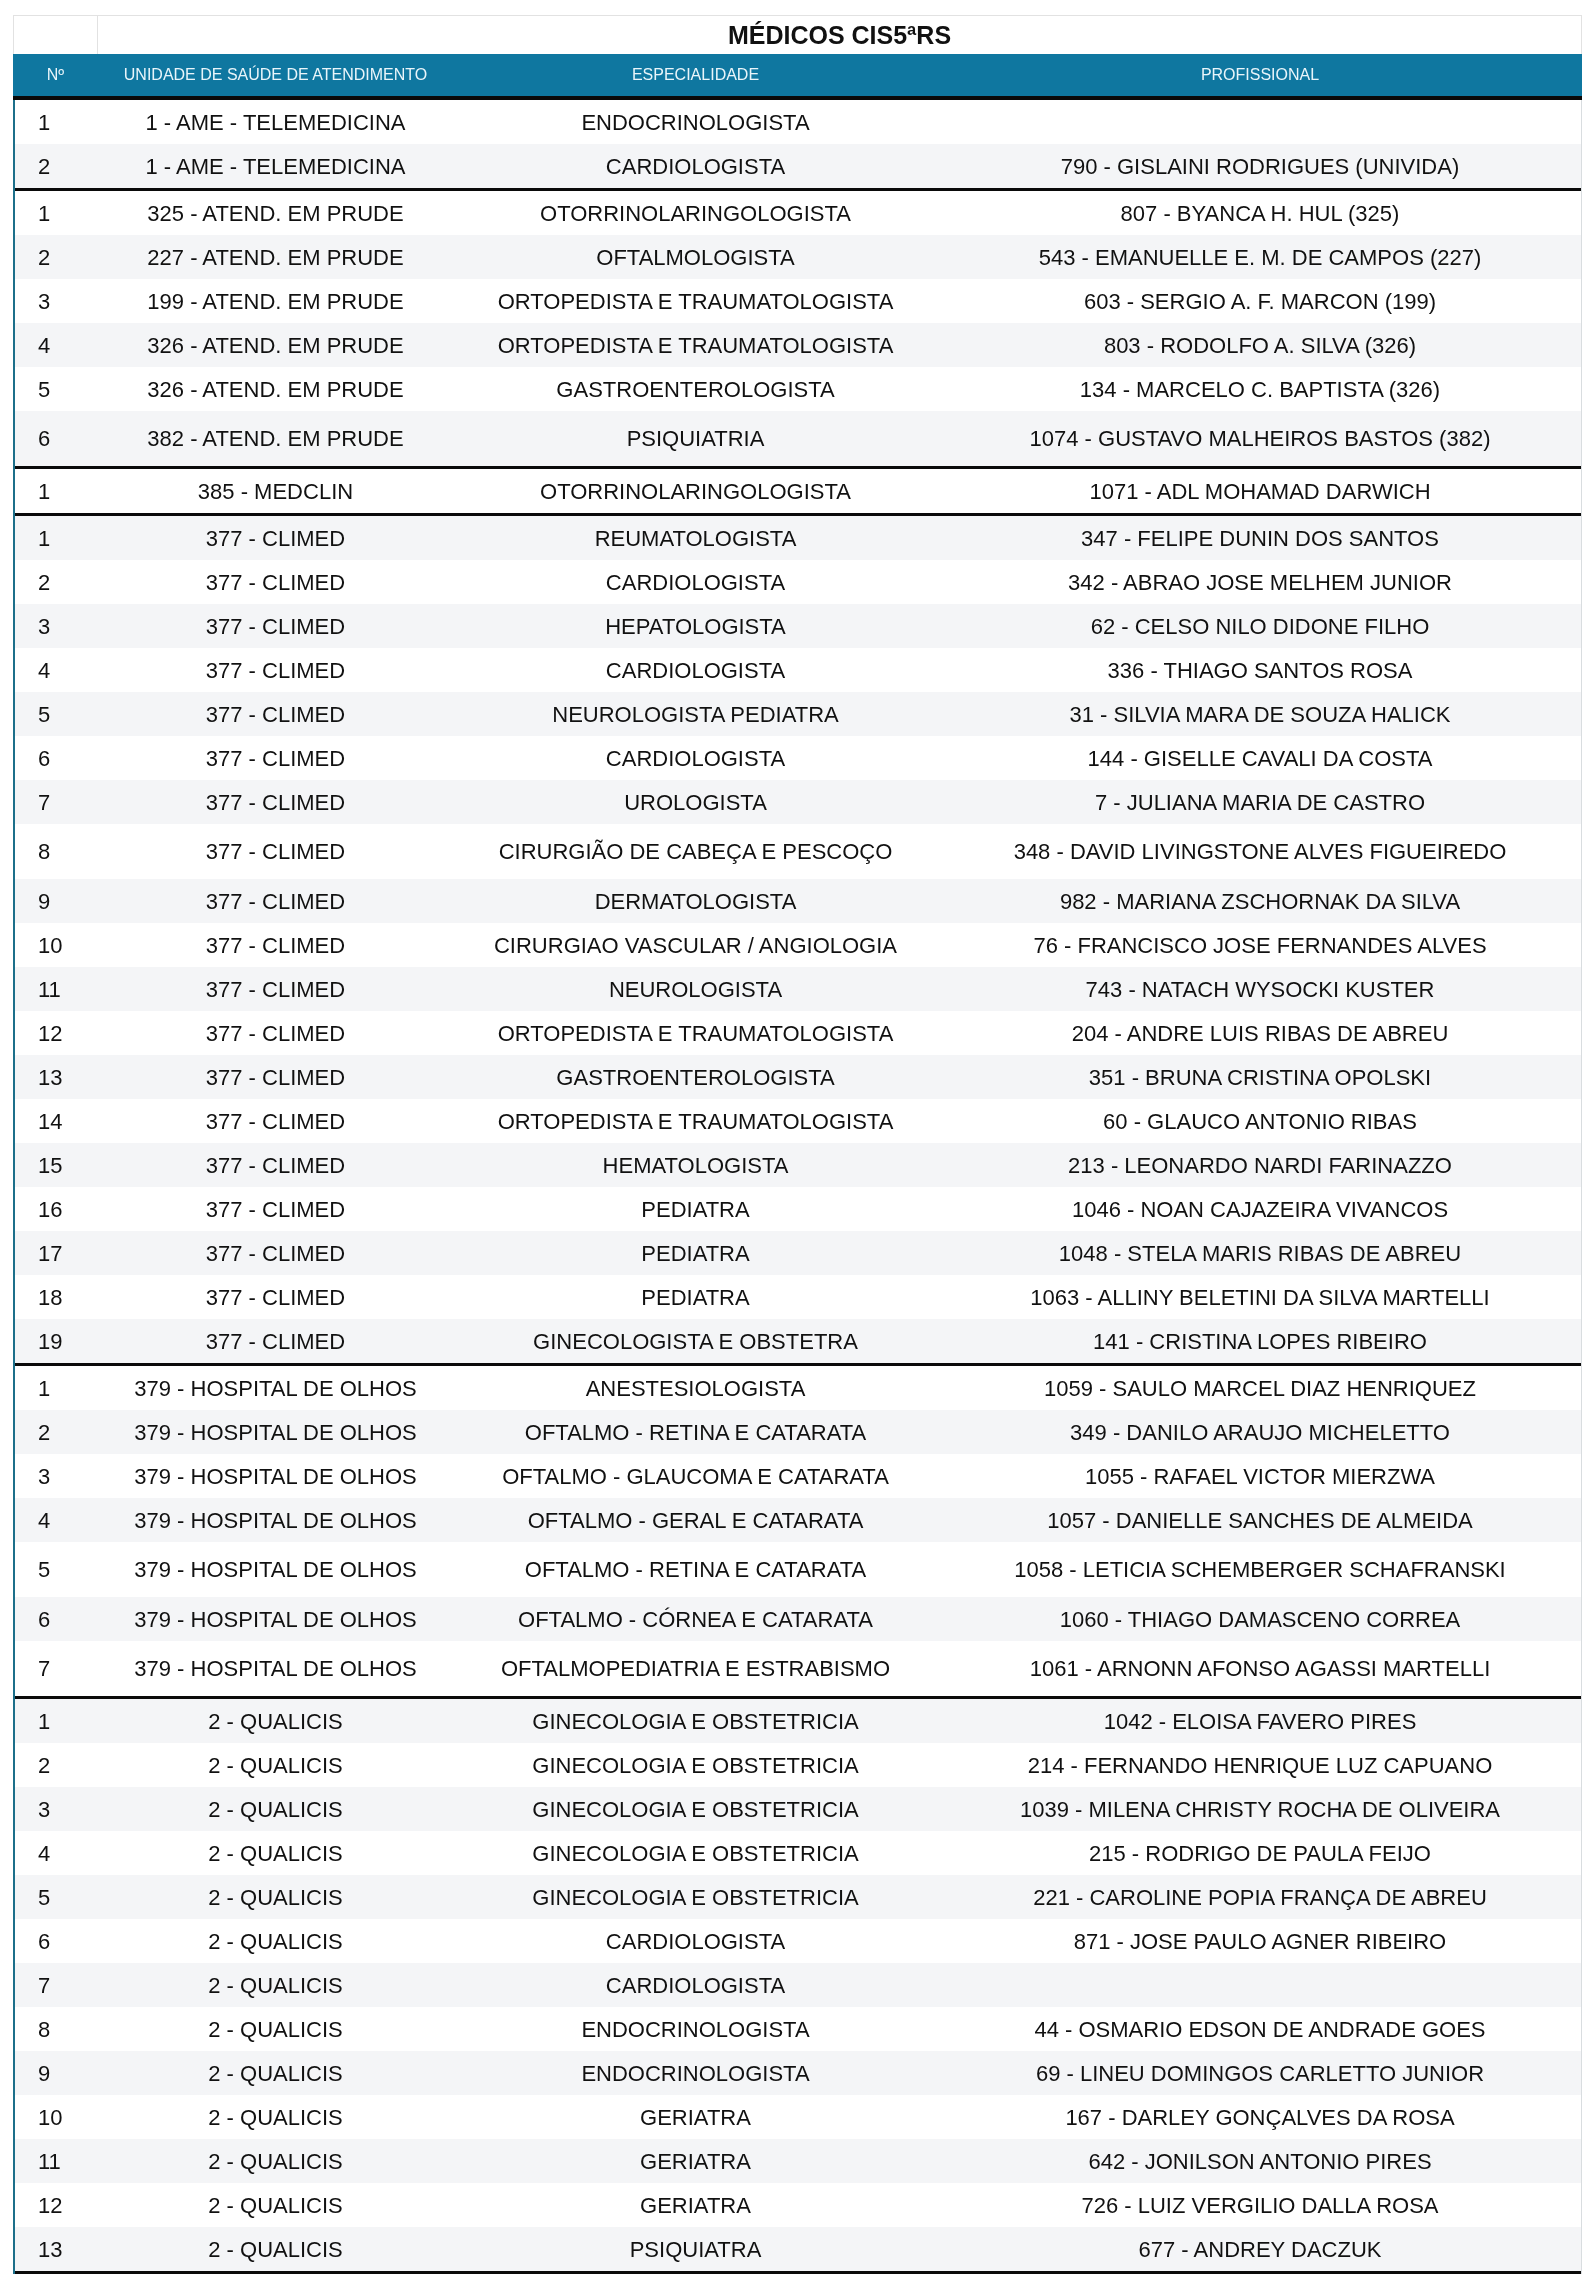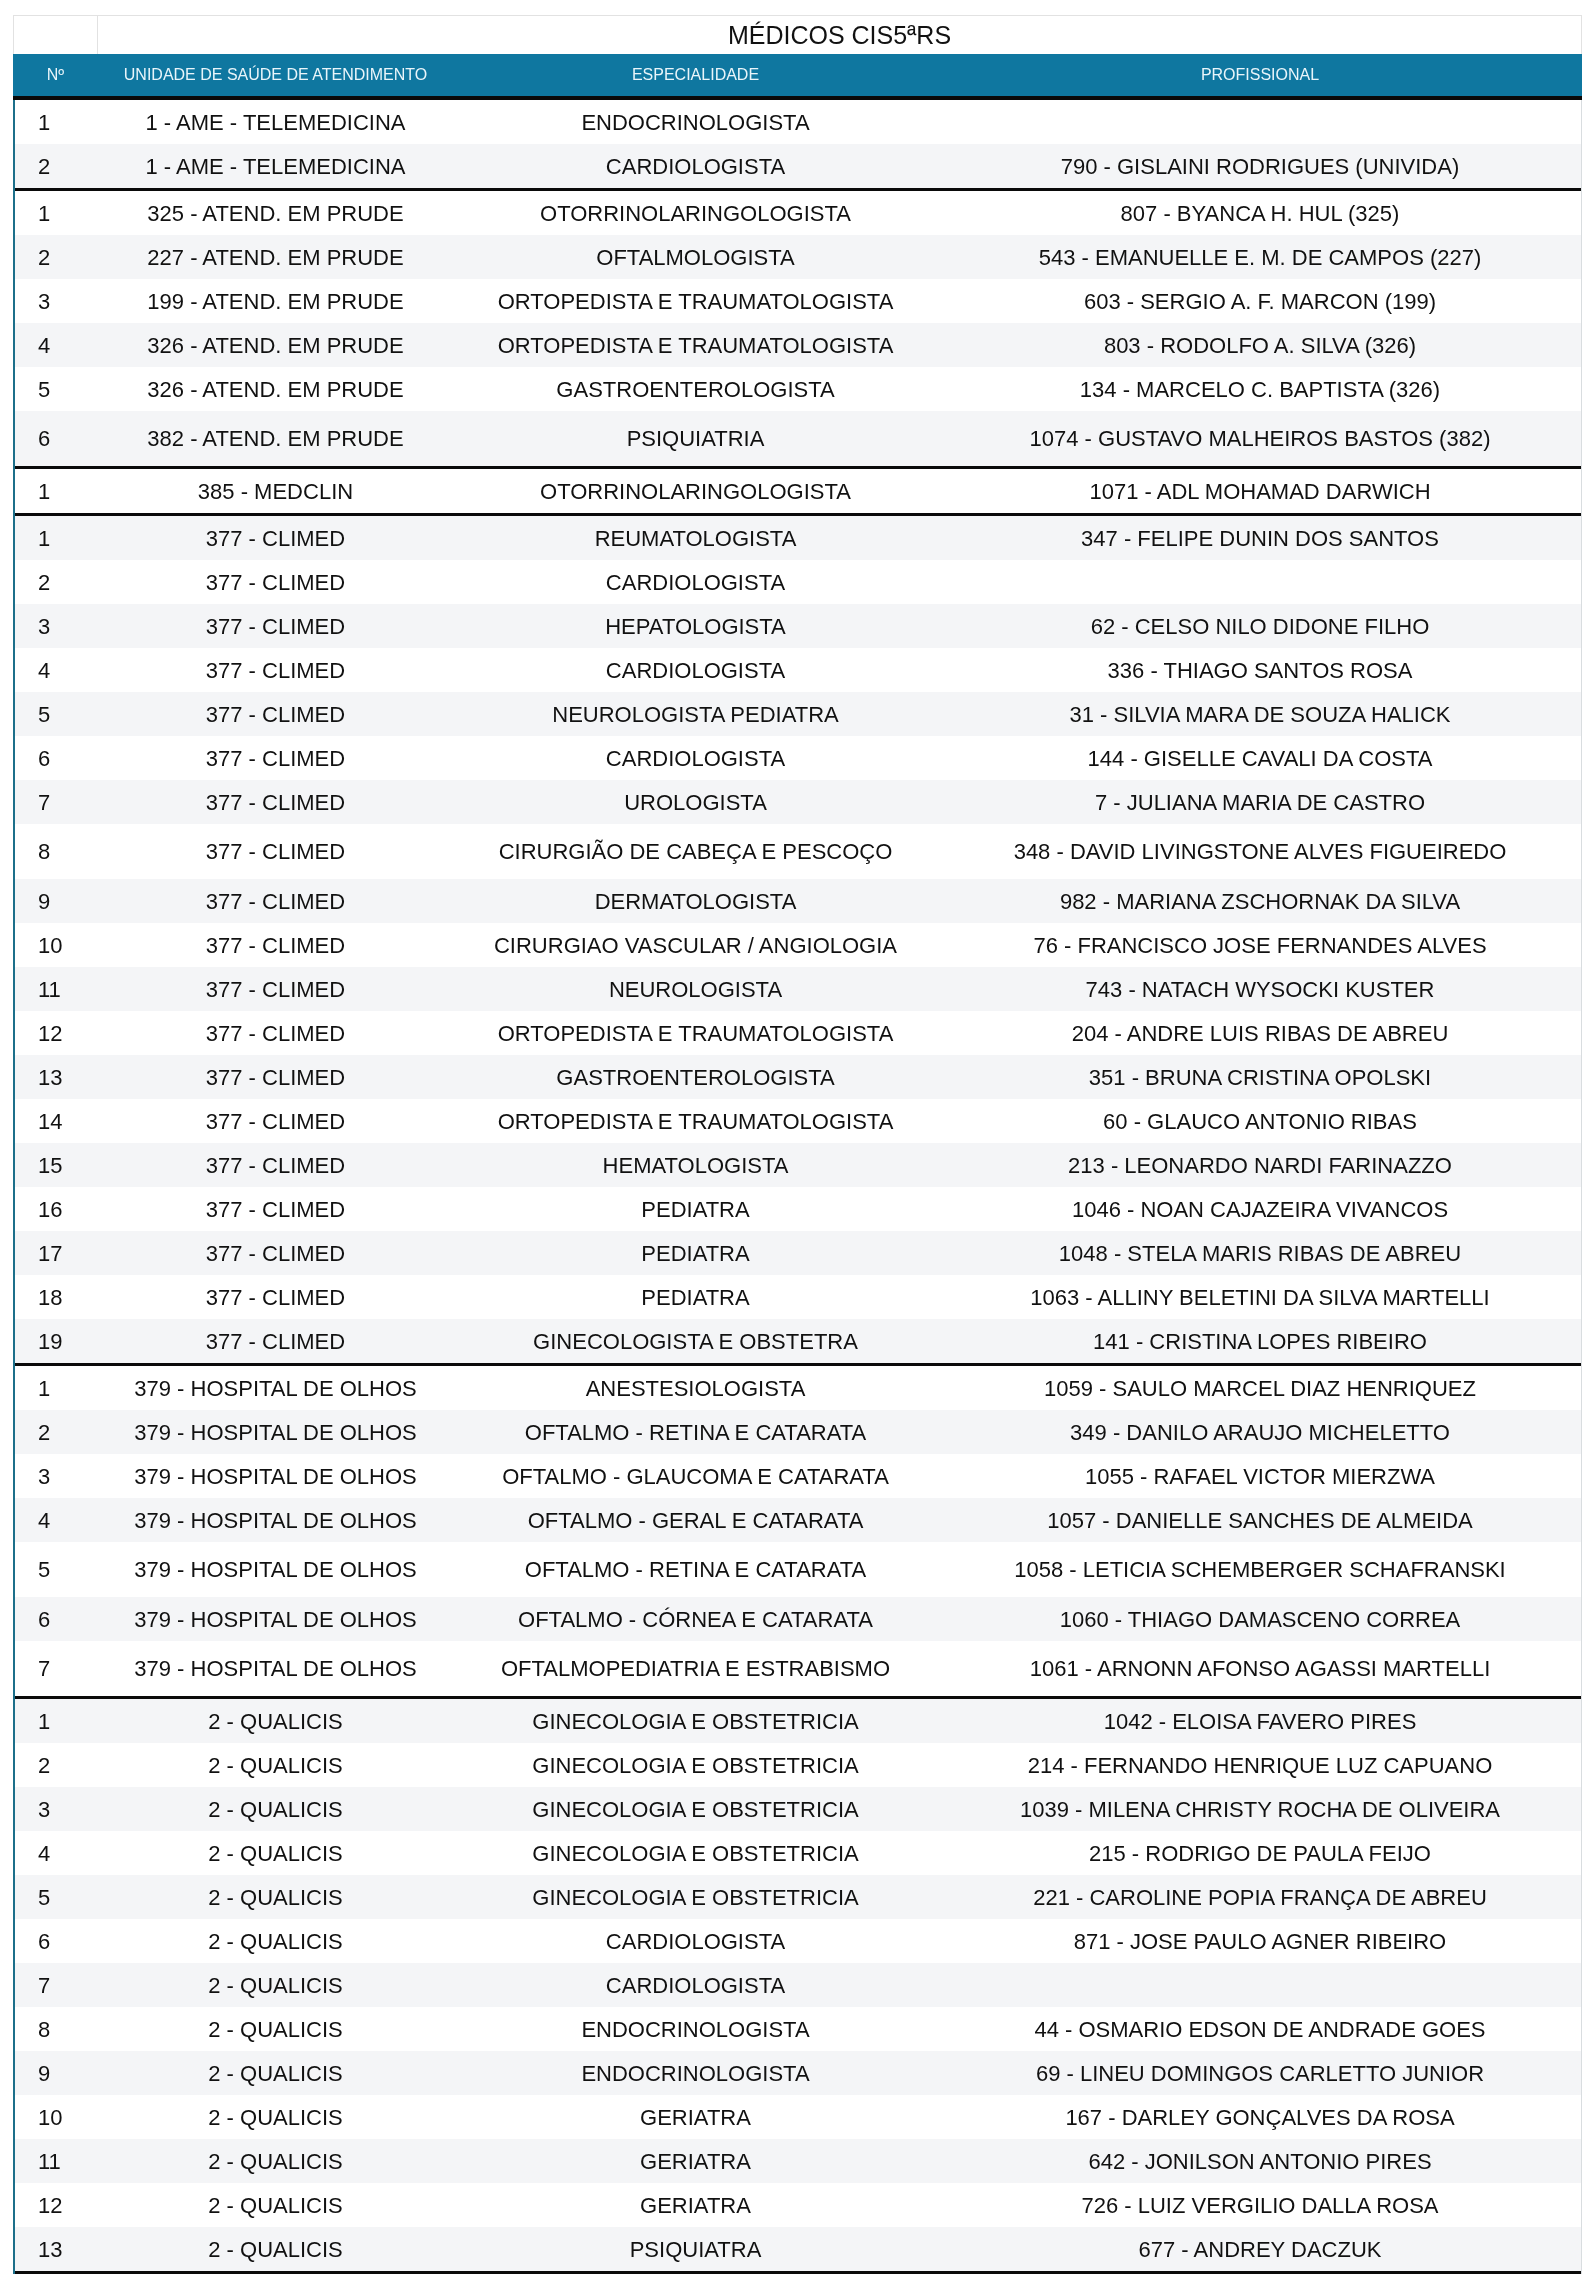--- a/index.html
+++ b/index.html
@@ -1,20 +1,20 @@
 <!DOCTYPE html>
 <html style="font-size:12px"><head>
 <meta charset="utf-8">
 <style>
   html, body { margin:0; padding:0; background:#ffffff; }
   body { width:1595px; height:2295px; position:relative; font-family:"Liberation Sans", sans-serif; color:#111; }
   .sheet { position:absolute; left:13px; top:15px; width:1569px; }
   .title-row { display:grid; grid-template-columns:85px 1484px; height:38px; border-top:1.5px solid #e2e2e2; }
   .title-row .blank { border-left:1.5px solid #e2e2e2; border-right:1.5px solid #e2e2e2; }
-  .title-row .title { display:flex; align-items:center; justify-content:center; font-size:25px; font-weight:normal; letter-spacing:0px; border-right:1.5px solid #e2e2e2; }
+  .title-row .title { display:flex; align-items:center; justify-content:center; font-size:25px; font-weight:bold; letter-spacing:0px; border-right:1.5px solid #e2e2e2; }
   .head { display:grid; grid-template-columns:85px 355px 485px 644px; height:42px; background:#0f77a0; color:#e9f5fa; font-size:16px; border-bottom:4.5px solid #0a0a0a; }
   .head div { display:flex; align-items:center; justify-content:center; }
   .body { border-left:2.3px solid #1c6f8a; border-right:1.5px solid #d9dde0; }
   .group { border-bottom:3.8px solid #0a0a0a; }
   .row { display:grid; grid-template-columns:83px 355px 485px 644px; height:44px; font-size:22px; }
   .row.tall { height:55px; }
   .row:nth-child(even) { background:#f4f5f7; }
   .row:nth-child(odd) { background:#ffffff; }
   .row div { display:flex; align-items:center; justify-content:center; text-align:center; line-height:27px; padding:0 1.5px; box-sizing:border-box; }
   .row .num { justify-content:flex-start; padding-left:23px; }
@@ -99,20 +99,21 @@
         <div class="row">
           <div class="num">1</div>
           <div class="unit">377 - CLIMED</div>
           <div class="spec">REUMATOLOGISTA</div>
           <div class="prof">347 - FELIPE DUNIN DOS SANTOS</div>
         </div>
         <div class="row">
           <div class="num">2</div>
           <div class="unit">377 - CLIMED</div>
           <div class="spec">CARDIOLOGISTA</div>
+          <div class="prof">342 - ABRAO JOSE MELHEM JUNIOR</div>
         </div>
         <div class="row">
           <div class="num">3</div>
           <div class="unit">377 - CLIMED</div>
           <div class="spec">HEPATOLOGISTA</div>
           <div class="prof">62 - CELSO NILO DIDONE FILHO</div>
         </div>
         <div class="row">
           <div class="num">4</div>
           <div class="unit">377 - CLIMED</div>

